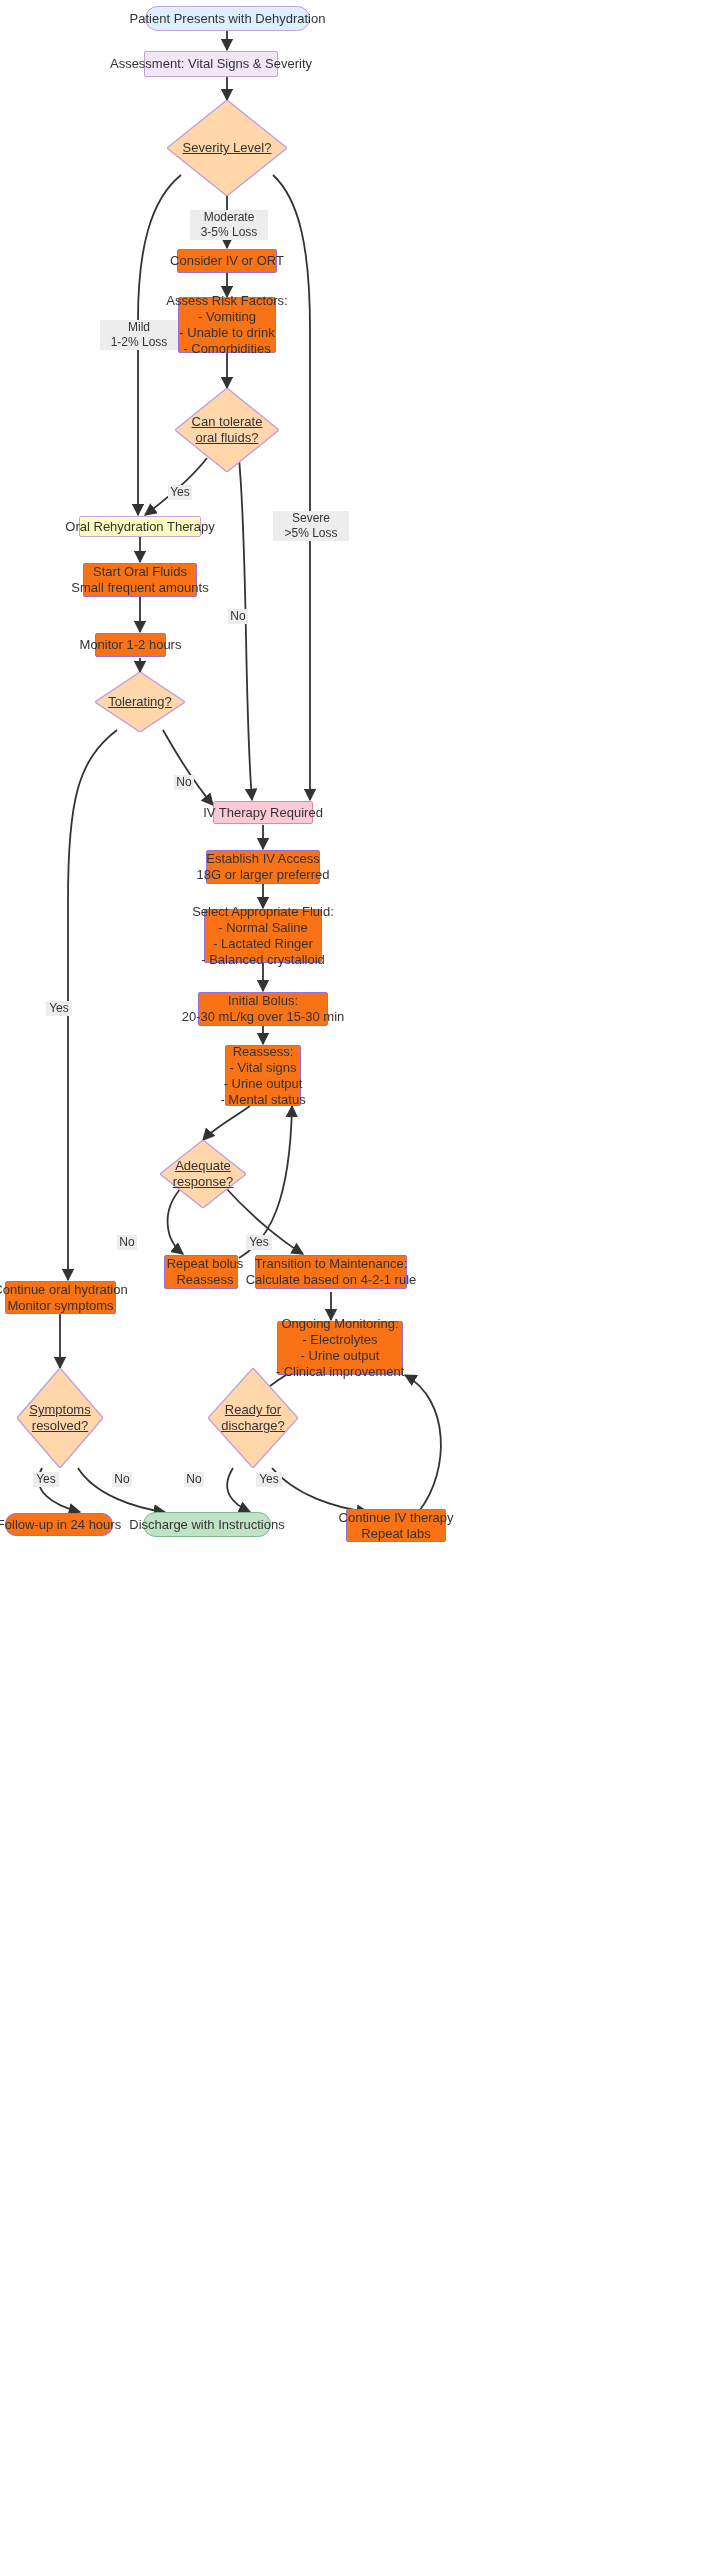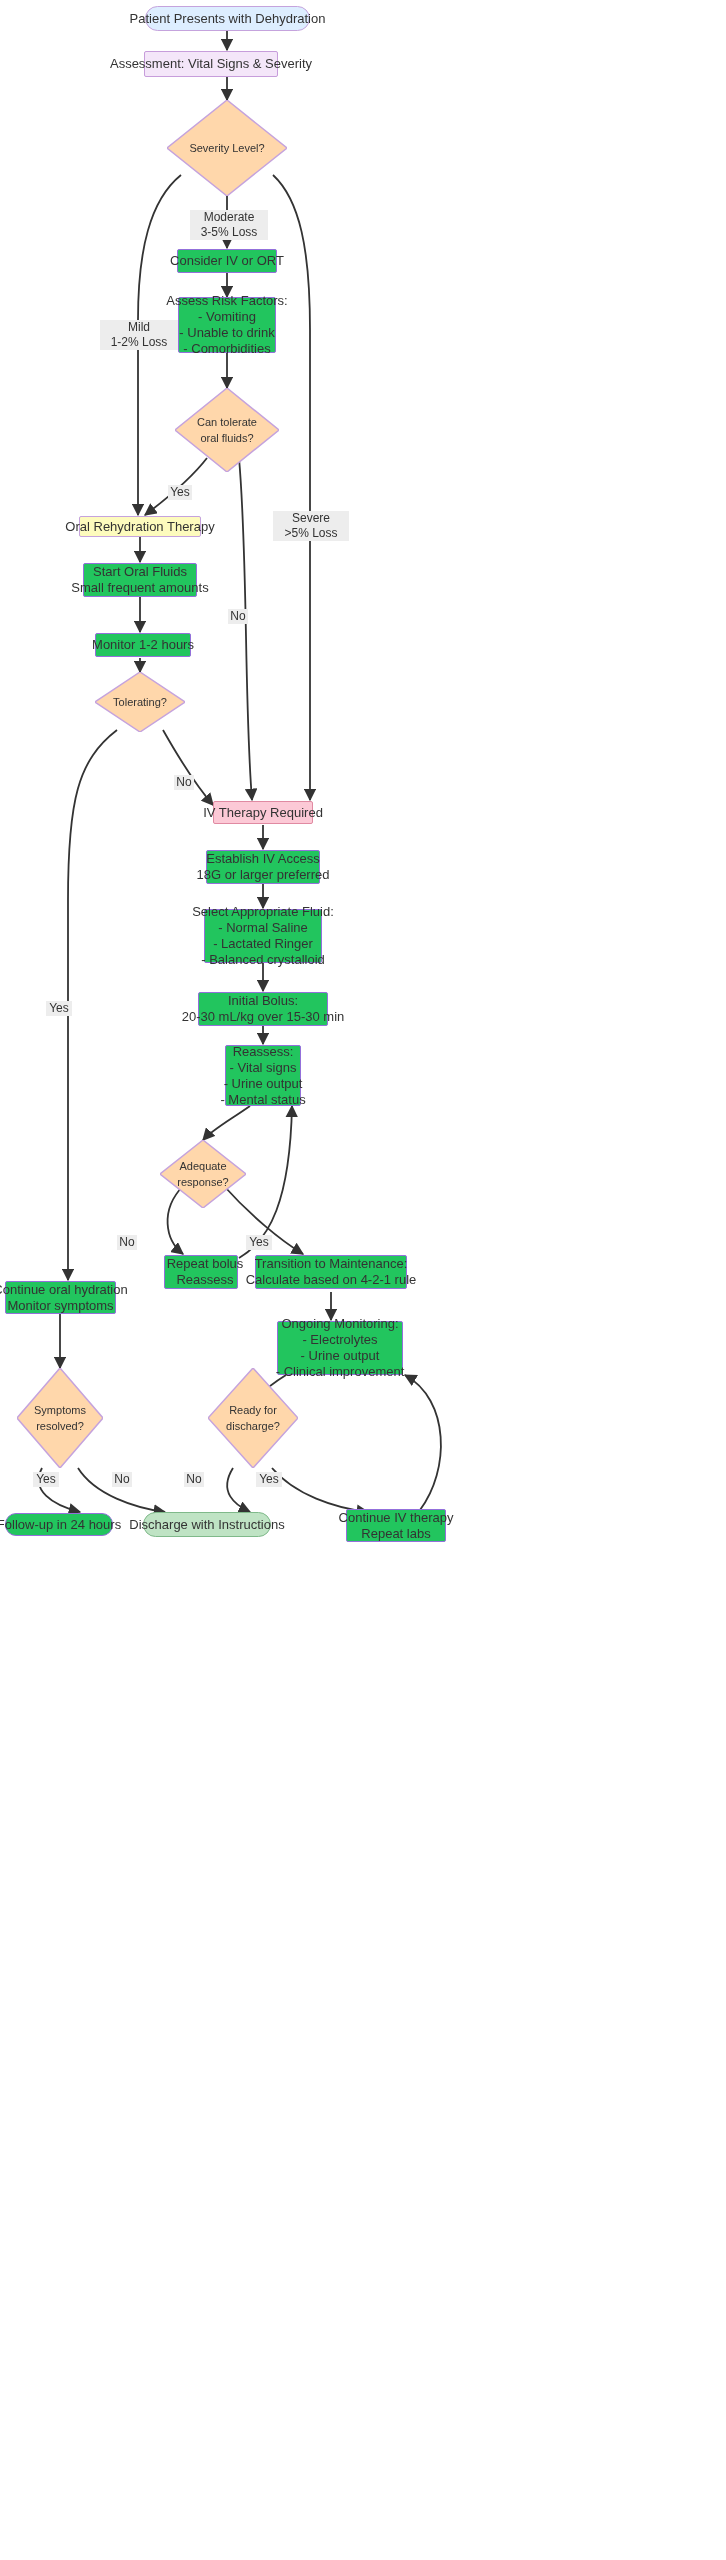--- a/index.html
+++ b/index.html
@@ -33,21 +33,21 @@
     align-items: center;
     justify-content: center;
     text-align: center;
     color: #333333;
     font-size: 13px;
     line-height: 16px;
     white-space: pre;
     z-index: 3;
   }
   .node-process {
-    background: #22c55e;
+    background: #f97316;
     border: 1px solid #9370db;
     border-radius: 2px;
   }
   .node-assess {
     background: #f4e6f9;
     border: 1px solid #c79ddb;
     border-radius: 2px;
   }
   .node-start {
     background: #ddeeff;
@@ -84,23 +84,24 @@
     position: absolute;
     left: 0;
     top: 0;
     width: 100%;
     height: 100%;
     display: flex;
     align-items: center;
     justify-content: center;
     text-align: center;
     color: #333333;
-    font-size: 11px;
+    font-size: 13px;
     line-height: 16px;
     white-space: pre;
+    text-decoration: underline;
   }
   .edge-label {
     position: absolute;
     background: #ededed;
     color: #333333;
     font-size: 12px;
     line-height: 15px;
     text-align: center;
     white-space: pre;
     padding: 0 1px;
@@ -218,21 +219,21 @@
 
   <div class="node node-ort" style="left:79px; top:516px; width:122px; height:21px;">
     <span>Oral Rehydration Therapy</span>
   </div>
 
   <div class="node node-process" style="left:83px; top:563px; width:114px; height:34px;">
     <span>Start Oral Fluids
 Small frequent amounts</span>
   </div>
 
-  <div class="node node-process" style="left:95px; top:633px; width:96px; height:24px;text-align:right;">
+  <div class="node node-process" style="left:95px; top:633px; width:71px; height:24px;text-align:right;">
     <span>Monitor 1-2 hours</span>
   </div>
 
   <div class="diamond-wrap" style="left:95px; top:672px; width:90px; height:60px;">
     <svg class="diamond-shape" viewBox="0 0 90 60" preserveAspectRatio="none">
       <polygon points="45,0 90,30 45,60 0,30" fill="#ffd7ab" stroke="#c5a3dd" stroke-width="1.5"></polygon>
     </svg>
     <div class="diamond-label">Tolerating?</div>
   </div>
 

